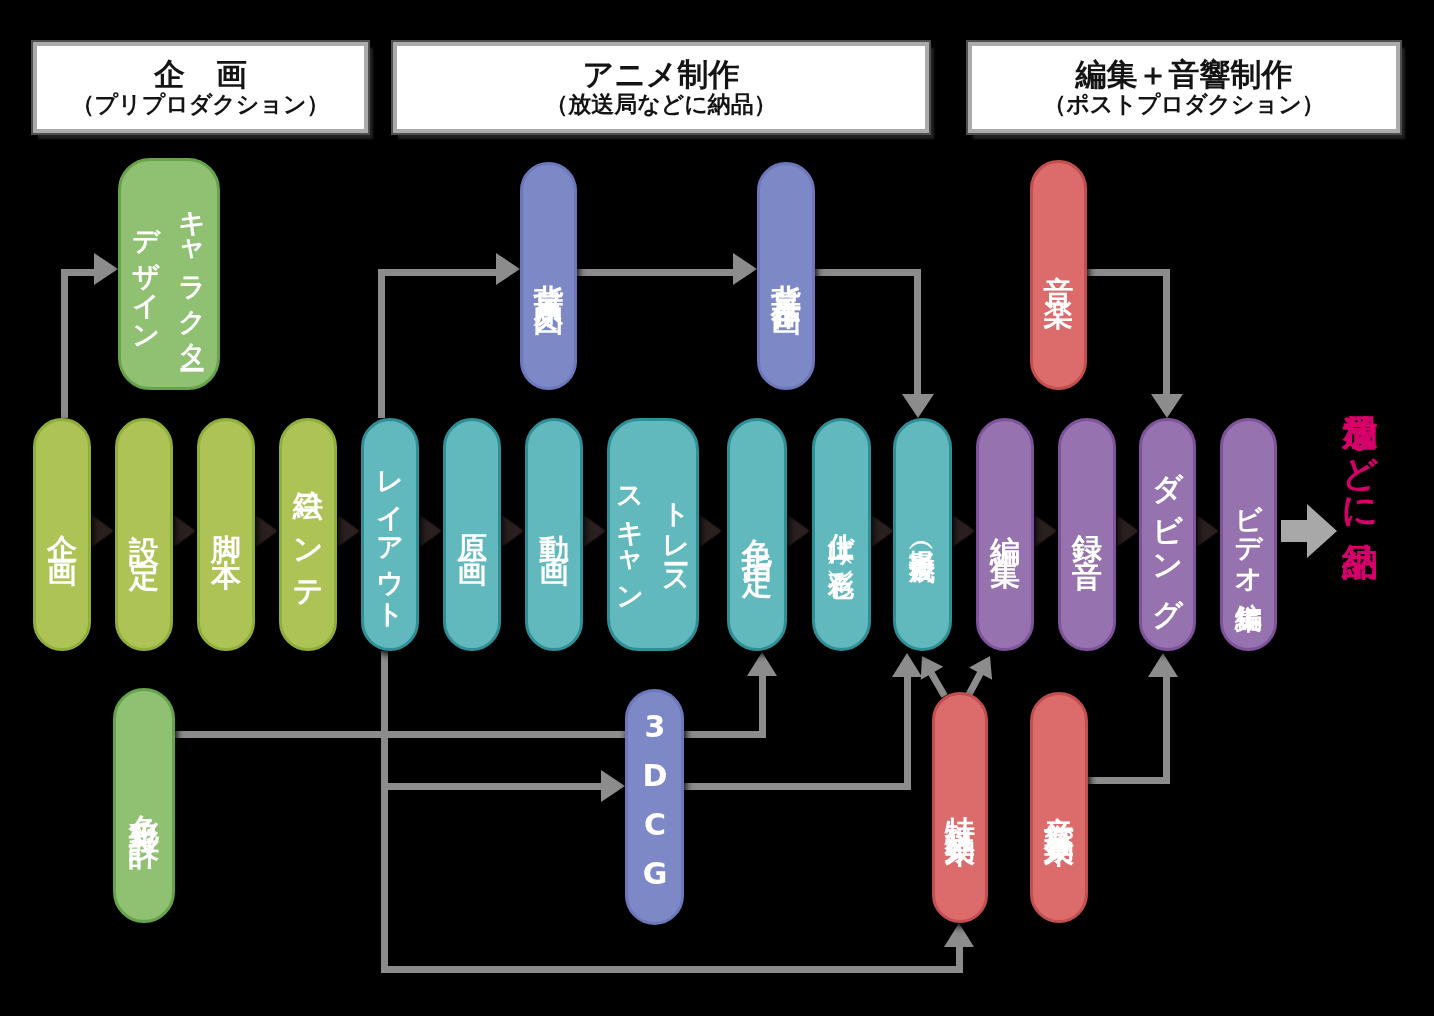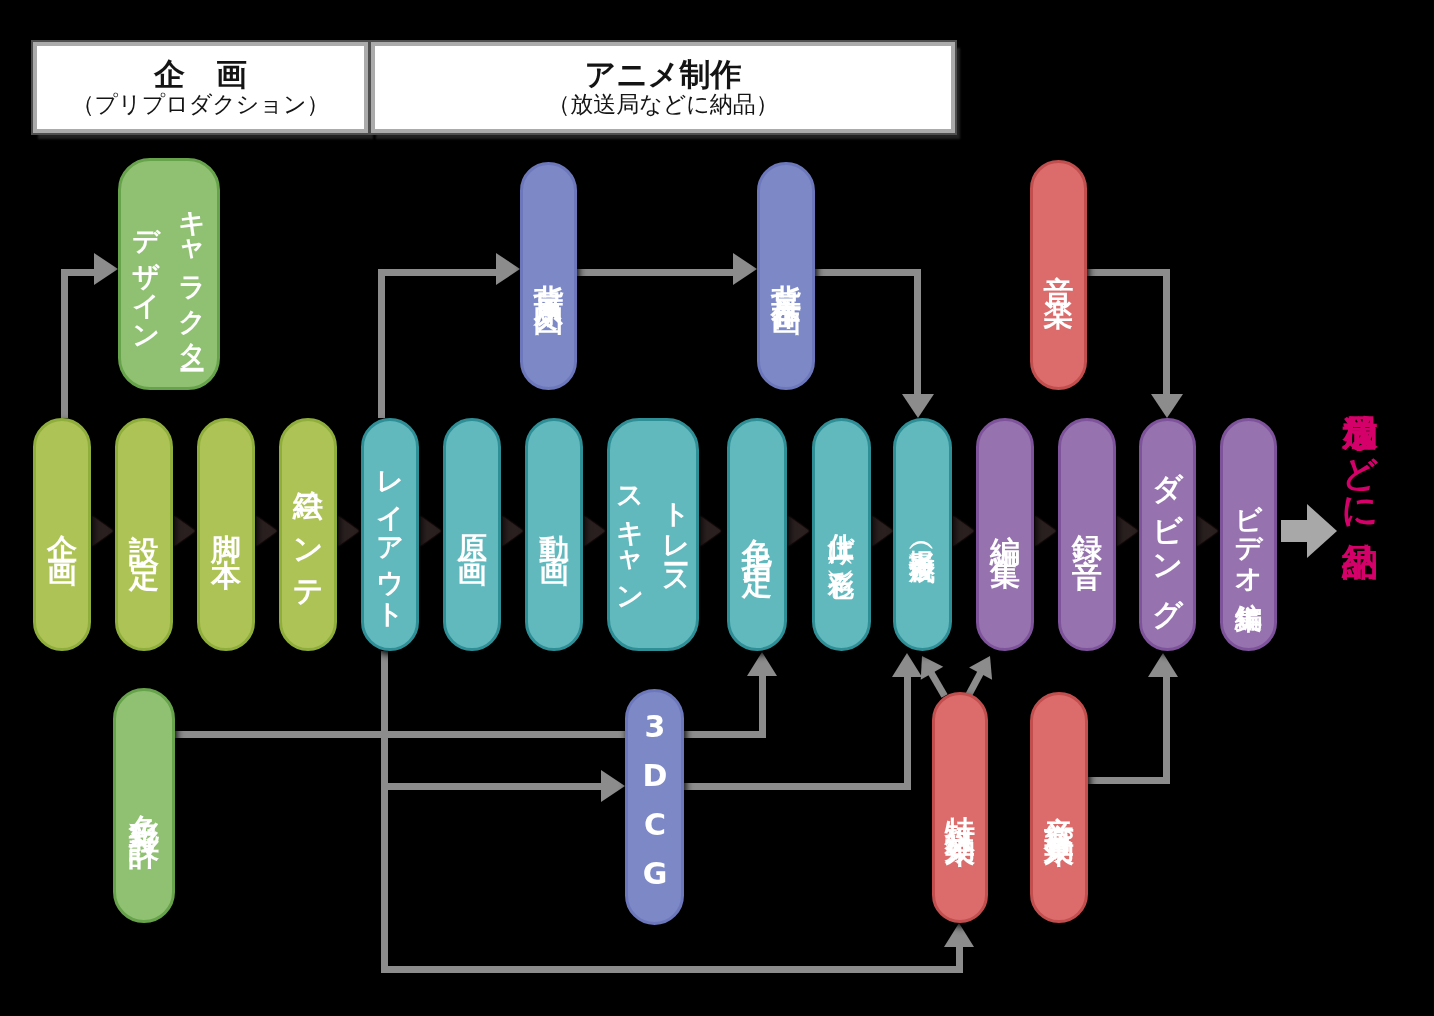--- a/index.html
+++ b/index.html
@@ -8,21 +8,21 @@
     font-family:"DejaVu Sans",sans-serif;
   }
   
   .hdr{
     position:absolute;top:42px;height:91px;background:#ffffff;
     border:4px solid #ababab;box-shadow:0 0 0 2px #4f4f4f,5px 6px 2px rgba(60,60,60,.55);
     display:flex;flex-direction:column;align-items:center;justify-content:center;
     box-sizing:border-box;color:#141414;text-align:center;
   }
   .hdr .t{font-size:31px;font-weight:bold;line-height:1.1;}
-  .hdr .s{font-size:23px;font-weight:normal;line-height:1.2;}
+  .hdr .s{font-size:23px;font-weight:bold;line-height:1.2;}
   
   .pill{
     position:absolute;border-radius:32px;display:flex;align-items:center;justify-content:center;
     box-sizing:border-box;border:3px solid transparent;
     box-shadow:2px 4px 7px rgba(0,0,0,.95);
   }
   .yg{background:#aec355;border-color:#8fae3c;}
   .gr{background:#90c172;border-color:#67a34a;}
   .tl{background:#62b9bd;border-color:#2f8f96;}
   .bl{background:#7d88c6;border-color:#6c78bb;}
@@ -64,23 +64,27 @@
 </style>
 </head>
 <body>
 
 <div id="canvas">
 
   <div class="hdr" style="left:33px;width:335px;">
     <div class="t">企　画</div>
     <div class="s">（プリプロダクション）</div>
   </div>
-  <div class="hdr" style="left:371px;width:584px;">
+  <div class="hdr" style="left:393px;width:536px;">
     <div class="t">アニメ制作</div>
     <div class="s">（放送局などに納品）</div>
+  </div>
+  <div class="hdr" style="left:968px;width:432px;">
+    <div class="t">編集＋音響制作</div>
+    <div class="s">（ポストプロダクション）</div>
   </div>
 
   <div class="ln" style="left:61px;top:272px;width:7px;height:146px;"></div>
   <div class="ln" style="left:61px;top:269px;width:35px;height:7px;"></div>
   <div class="ar right" style="left:94px;top:253px;"></div>
 
   <div class="ln" style="left:378px;top:272px;width:7px;height:146px;"></div>
   <div class="ln" style="left:378px;top:269px;width:120px;height:7px;"></div>
   <div class="ar right" style="left:496px;top:253px;"></div>
 

